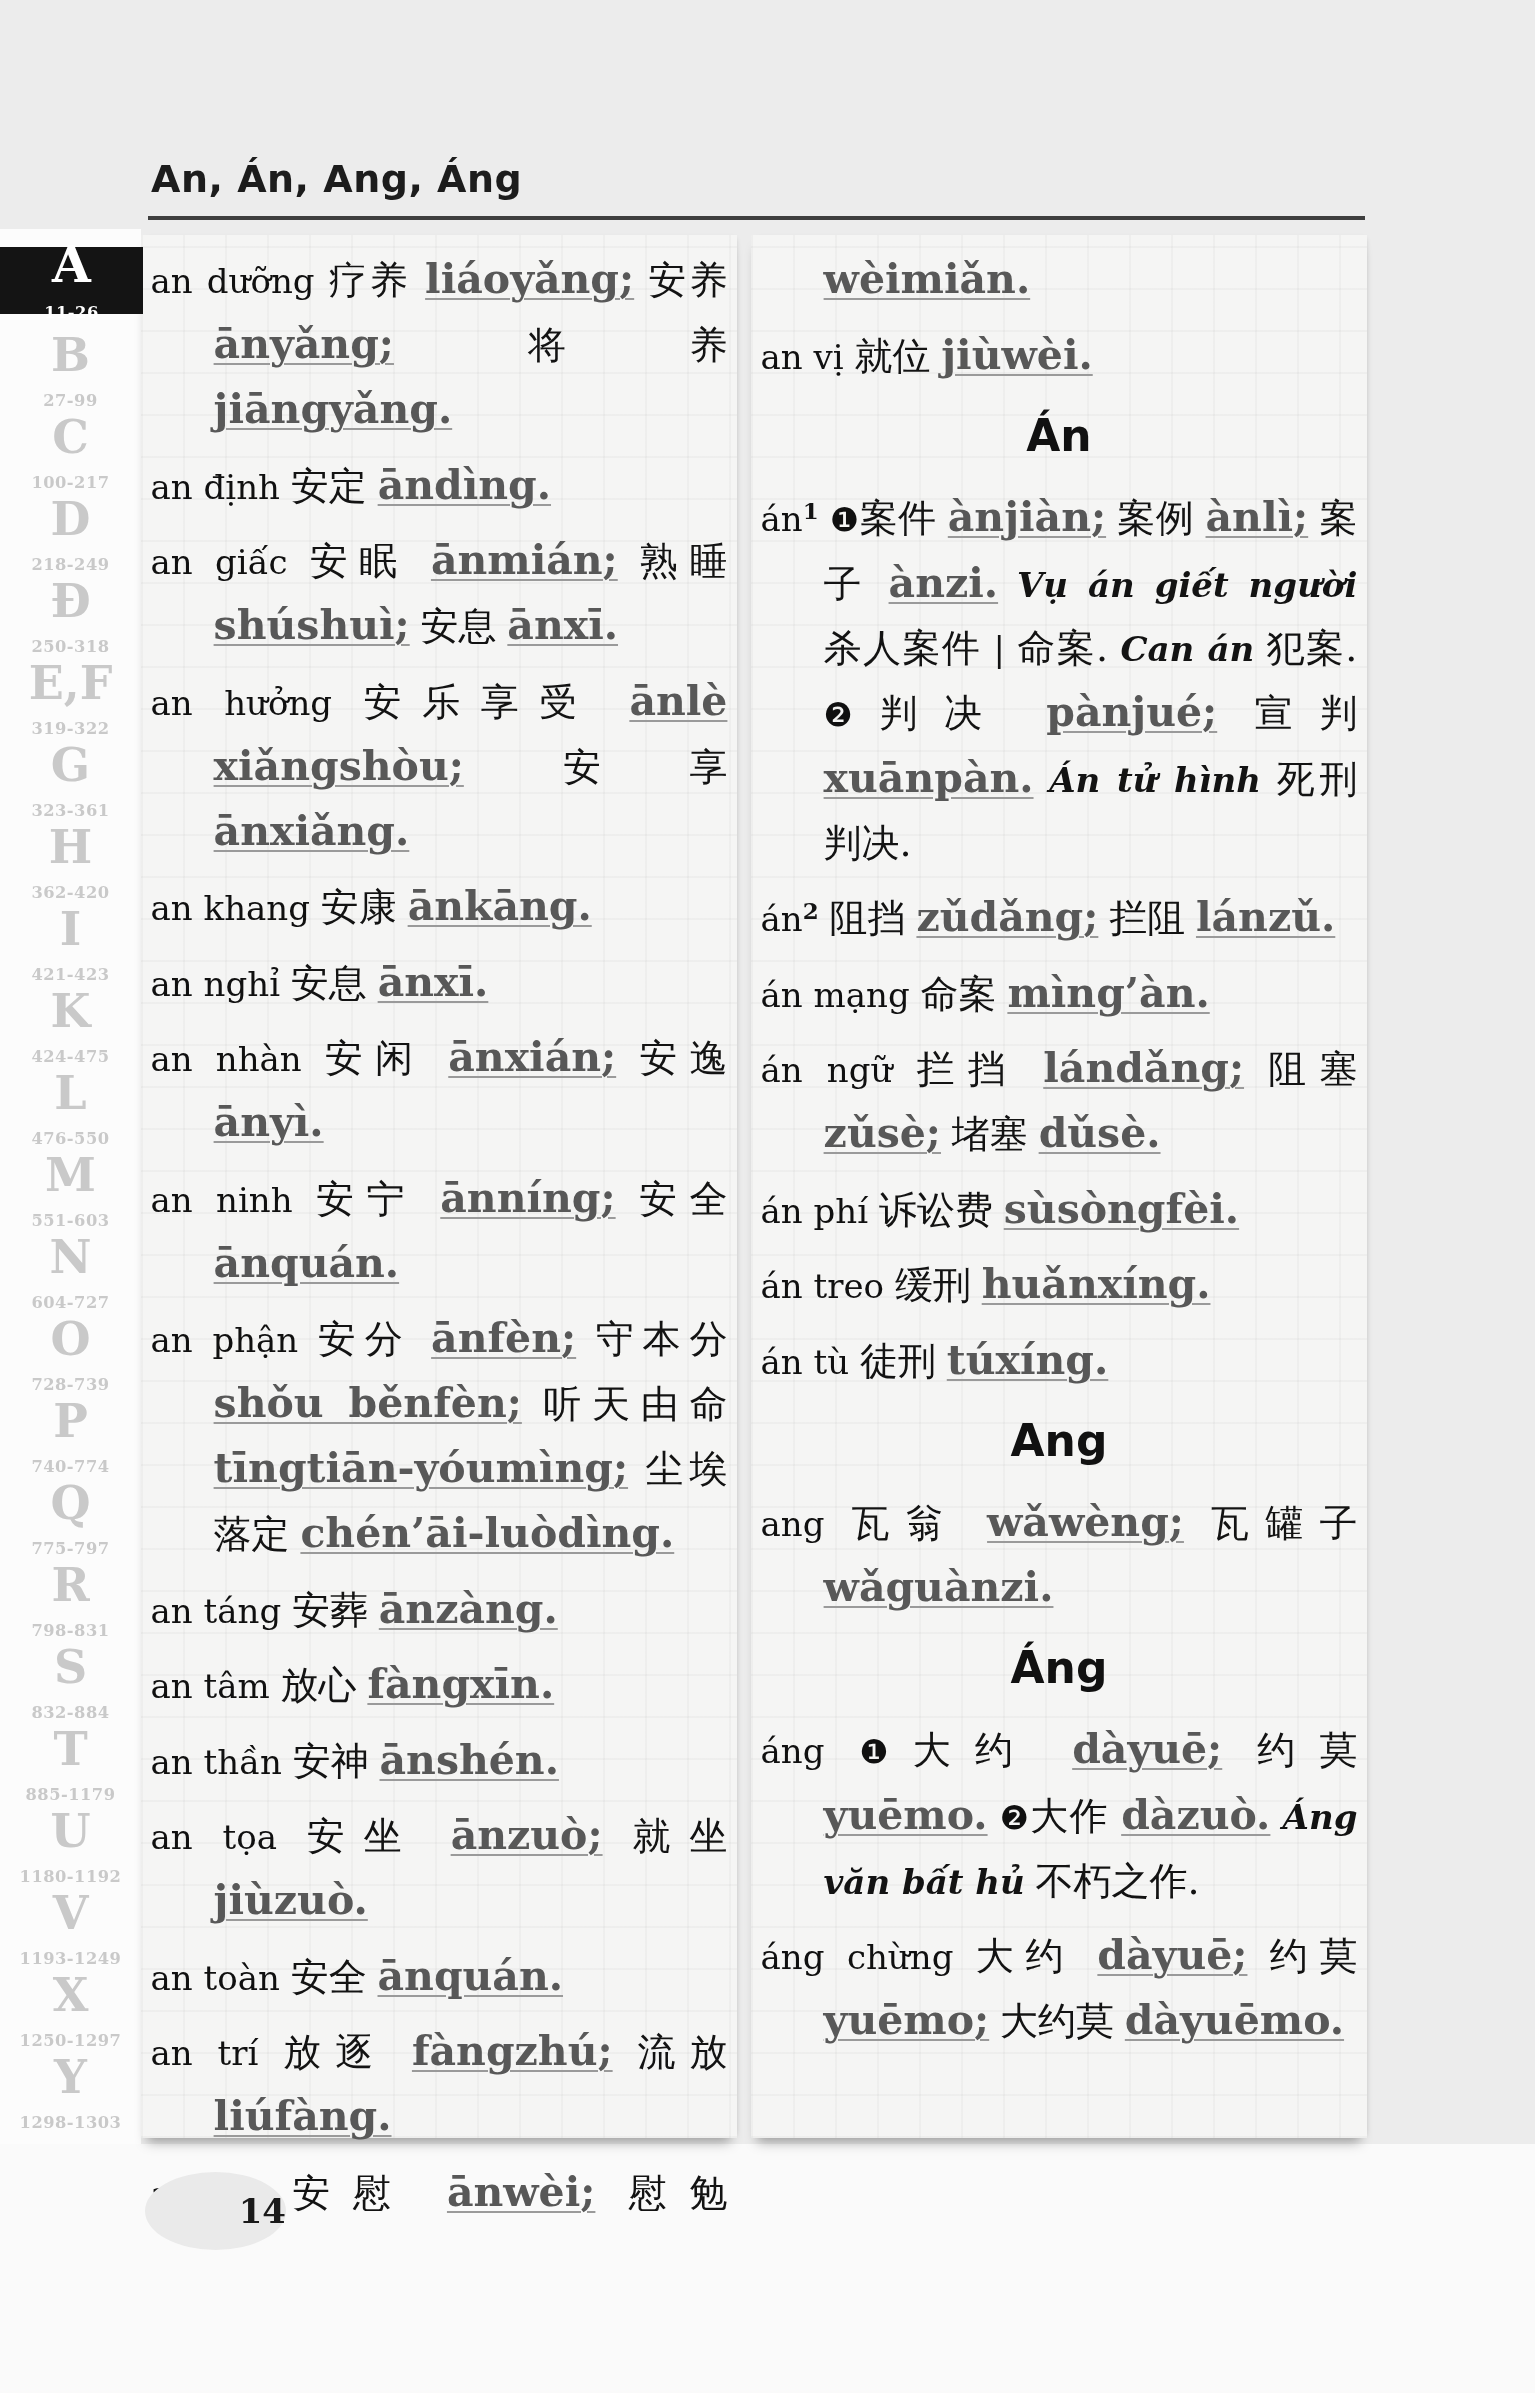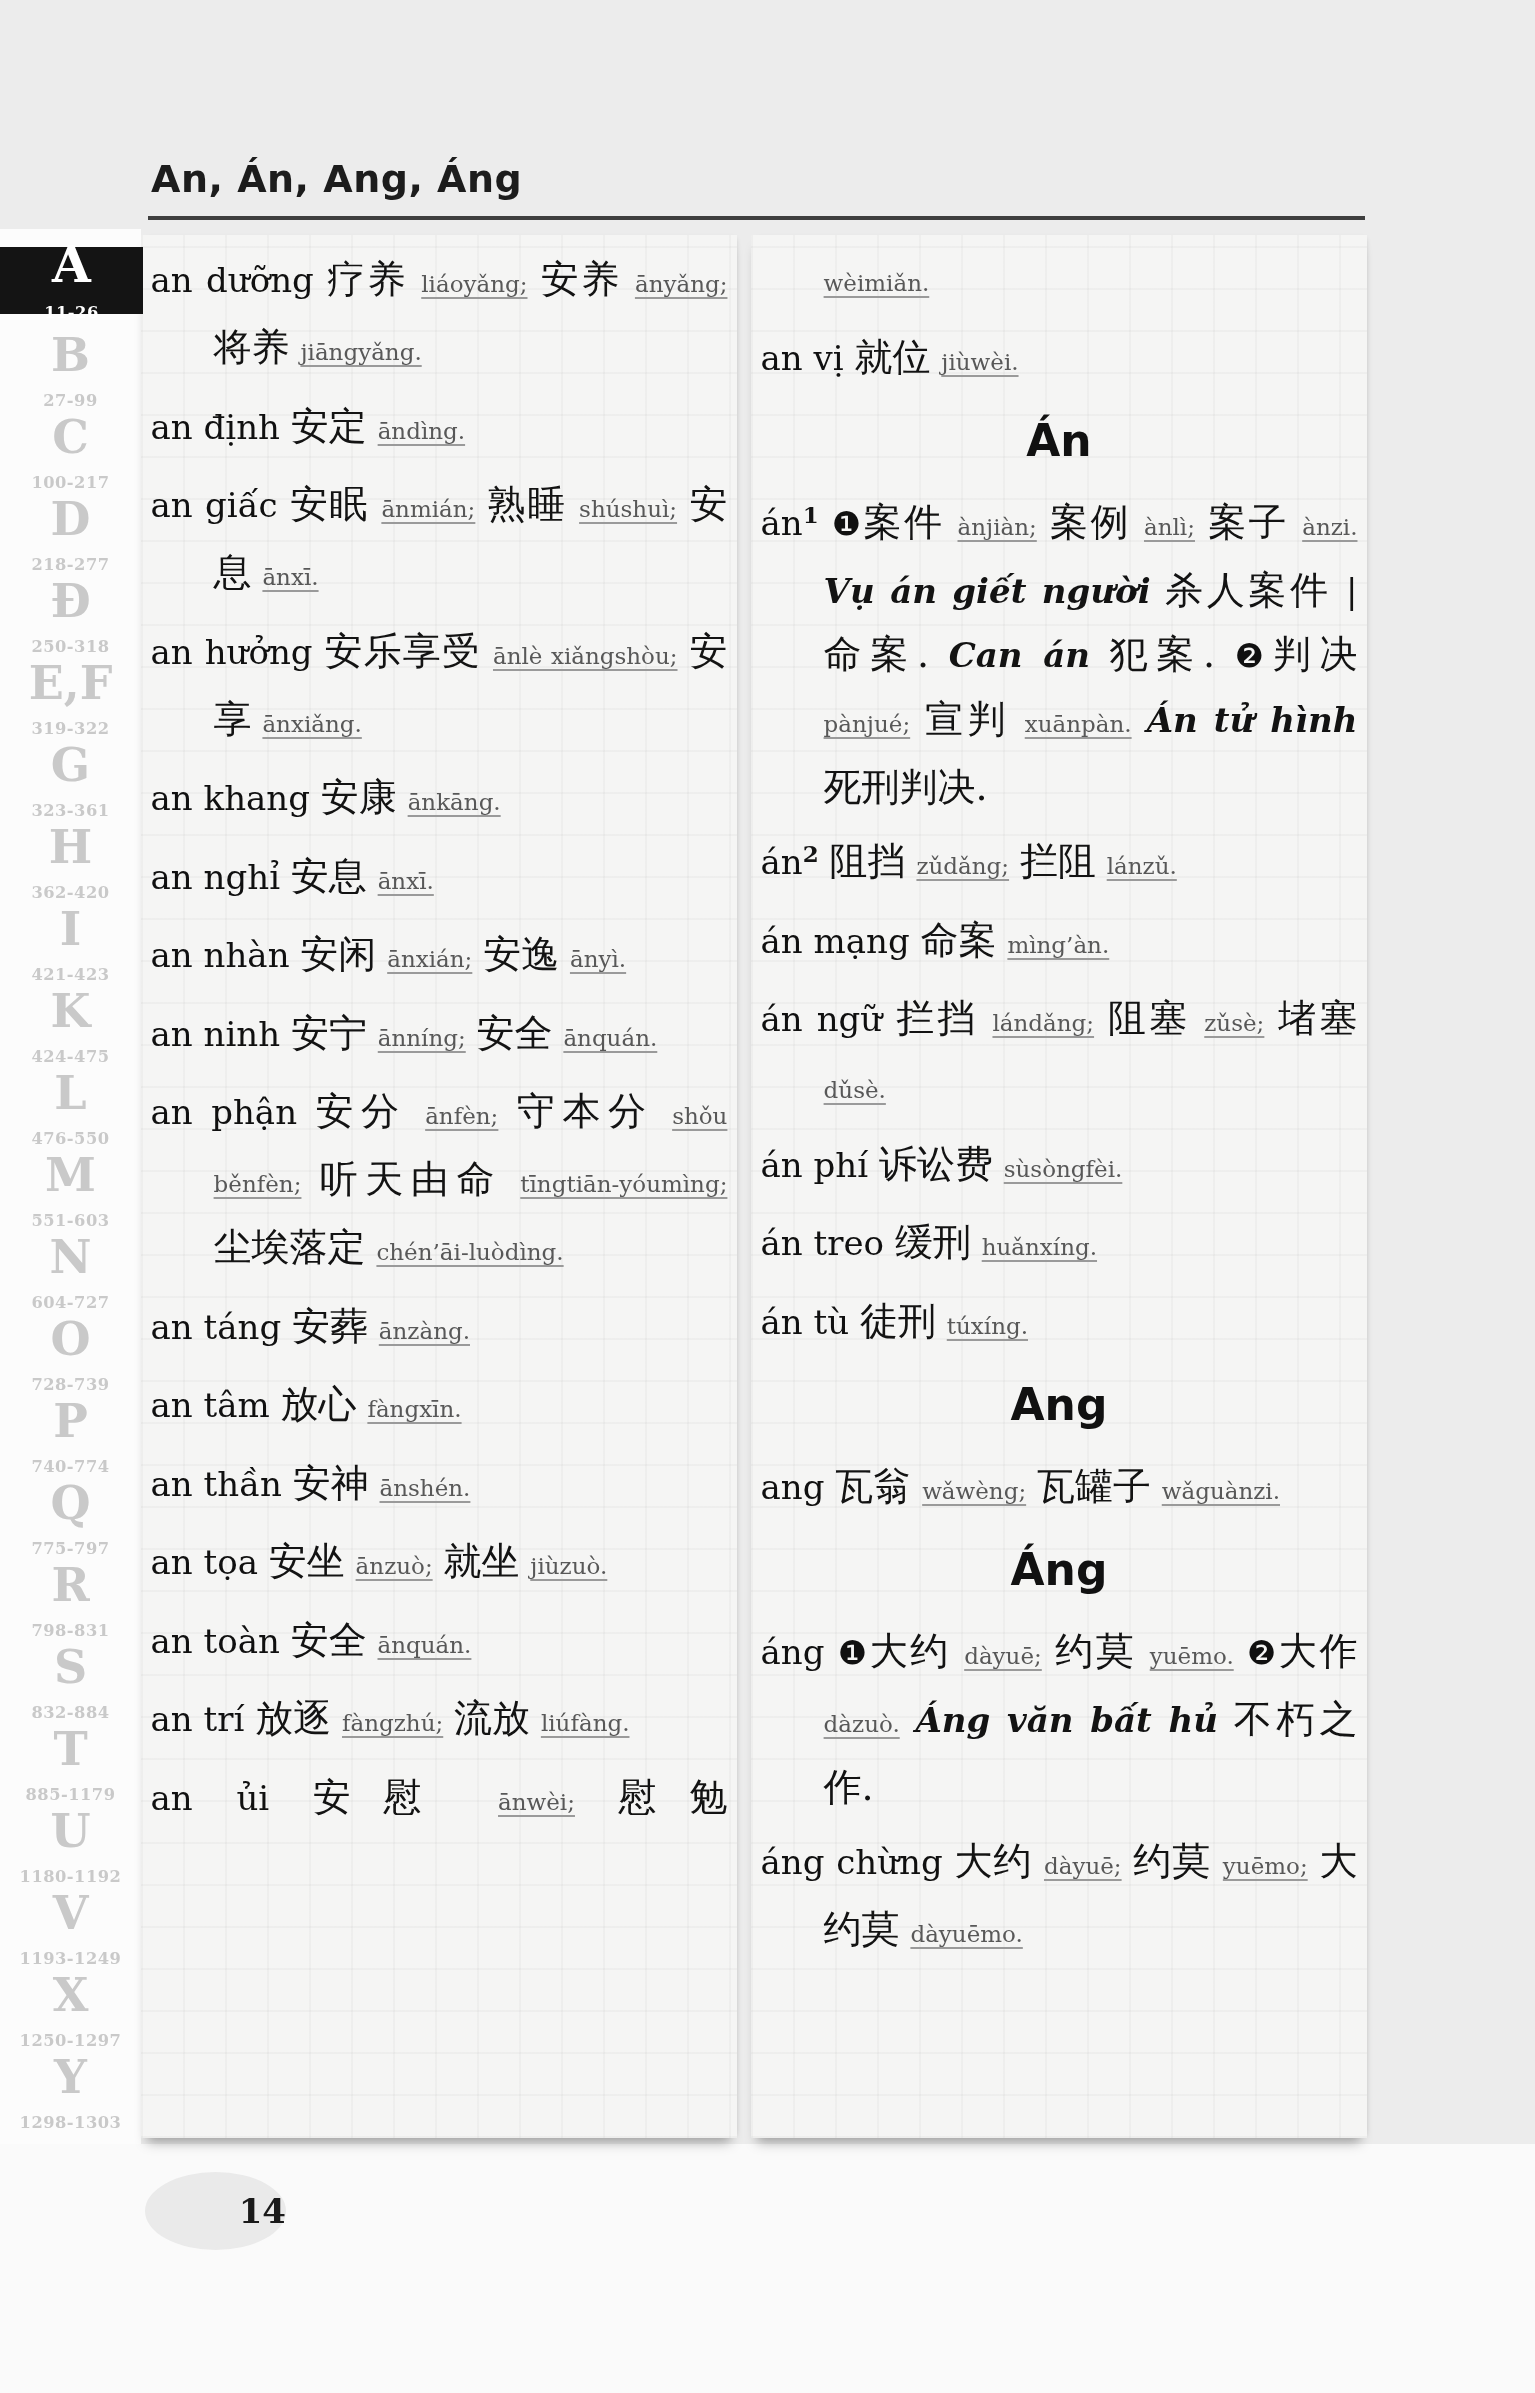--- a/index.html
+++ b/index.html
@@ -47,23 +47,23 @@
     padding-left:63px; text-indent:-63px;
   }
   .entry.cont { text-indent:0; }
   .entry.fill { text-align-last:justify; }
 
   .seg-h { font-weight:normal; color:#101010; }
   .seg-s { font-weight:bold; font-size:23px; vertical-align:super; line-height:0; }
   .seg-n { font-family:"DejaVu Sans", sans-serif; font-size:32.5px; color:#101010; }
   .seg-z { font-size:38px; color:#131313; }
   .seg-p {
-    font-size:23px; color:#585858;
+    font-size:41px; color:#585858;
     text-decoration:underline; text-decoration-color:#9a9a9a;
-    text-decoration-thickness:1.9px; text-underline-offset:4.8px;
+    text-decoration-thickness:1.9px; text-underline-offset:4.8px;font-weight:bold;
   }
   .seg-v { font-style:italic; font-weight:bold; color:#131313; }
   .seg-t { color:#131313; }
 
   .section-heading {
     font-family:"DejaVu Sans", sans-serif; font-weight:bold;
     font-size:44px; color:#111;
     text-align:center; margin:21px 0 25px 0;
     text-indent:0;
   }
@@ -142,21 +142,21 @@
     <div class="side-item">
       <div class="side-letter">B</div>
       <div class="side-range">27-99</div>
     </div>
     <div class="side-item">
       <div class="side-letter">C</div>
       <div class="side-range">100-217</div>
     </div>
     <div class="side-item">
       <div class="side-letter">D</div>
-      <div class="side-range">218-277</div>
+      <div class="side-range">218-249</div>
     </div>
     <div class="side-item">
       <div class="side-letter">Đ</div>
       <div class="side-range">250-318</div>
     </div>
     <div class="side-item">
       <div class="side-letter">E,F</div>
       <div class="side-range">319-322</div>
     </div>
     <div class="side-item">

